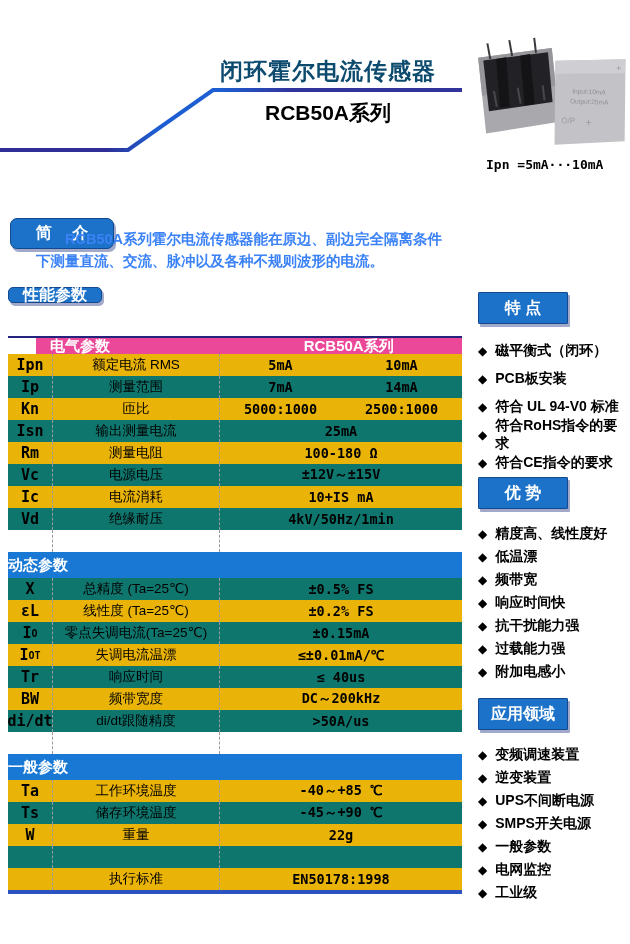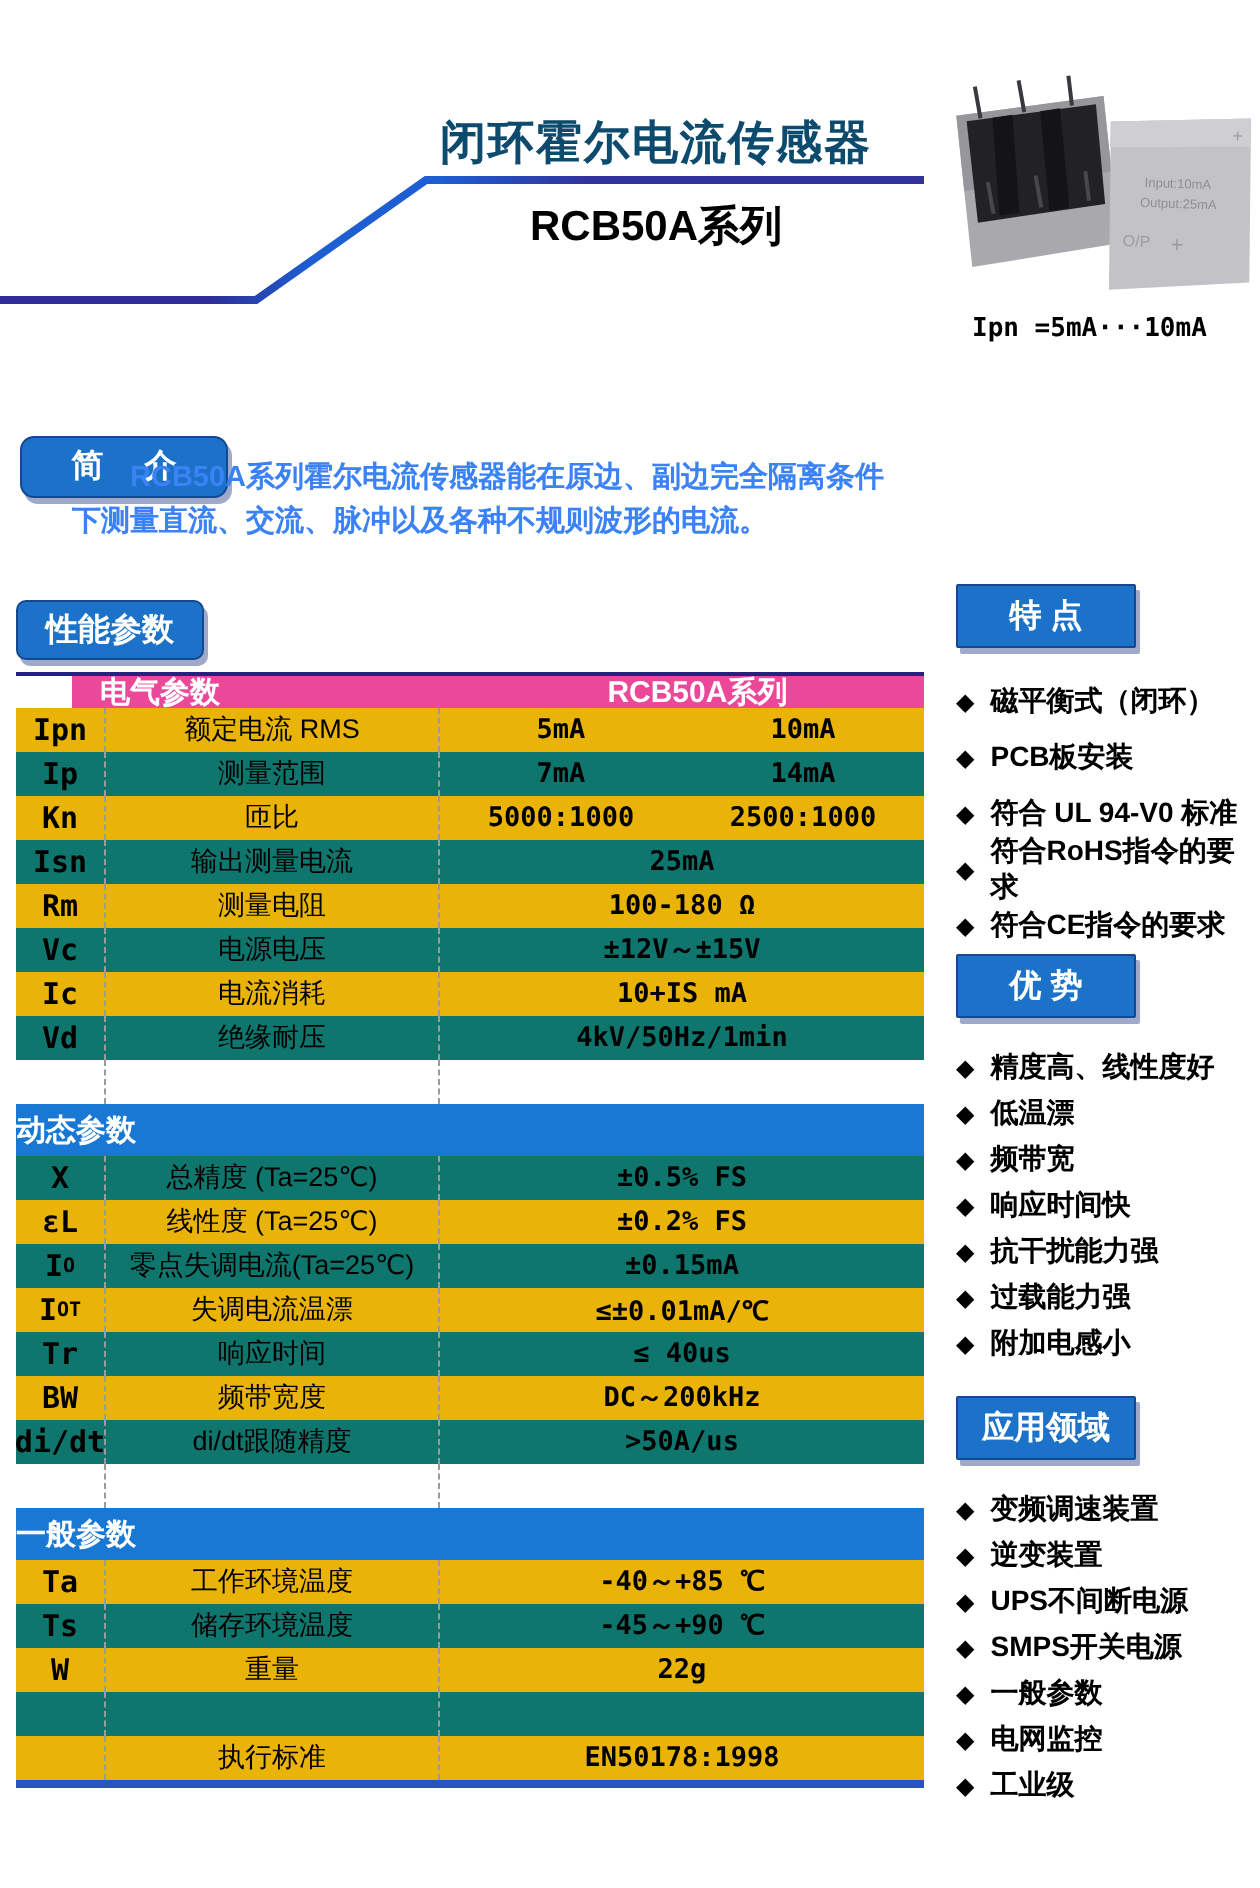--- a/index.html
+++ b/index.html
@@ -18,21 +18,21 @@
   
   .photo { position:absolute; left:474px; top:32px; width:154px; height:122px; }
   .ipn-range { position:absolute; left:486px; top:157px; width:144px;
     font-family:"DejaVu Sans Mono",monospace; font-size:13px; font-weight:bold; color:#000; }
 
   
   .badge { position:absolute; background:#1b72c8; color:#fff; font-weight:bold;
     border:1px solid #14488f; border-radius:7px; text-align:center;
     box-shadow:2px 3px 0 rgba(45,65,135,0.45); display:flex; align-items:center; justify-content:center; }
   .badge-intro { left:10px; top:182px; width:104px; height:31px; font-size:16px; letter-spacing:8px; text-indent:8px;margin-top:36px; }
-  .badge-perf  { left:8px;  top:300px; width:94px; height:30px; font-size:16px; border-radius:5px; }
+  .badge-perf  { left:8px;  top:287px; width:94px; height:16px; font-size:16px; border-radius:5px; }
   .intro-text { position:absolute; left:36px; top:228px; width:406px; font-size:14.5px;
     font-weight:bold; line-height:22px; color:#3b82f6; text-indent:2em; }
 
   
   .spec-table { position:absolute; left:8px; top:336px; width:454px;
     border-top:2px solid #23237e; border-bottom:4px solid #2a52c0; }
   .t-head { display:flex; height:16px; background:#ec4899; color:#fff; font-weight:bold;
     font-size:15px; align-items:center;margin-left:28px; }
   .t-head .h-left { width:212px; padding-left:14px; }
   .t-head .h-right { width:242px; text-align:center; }

